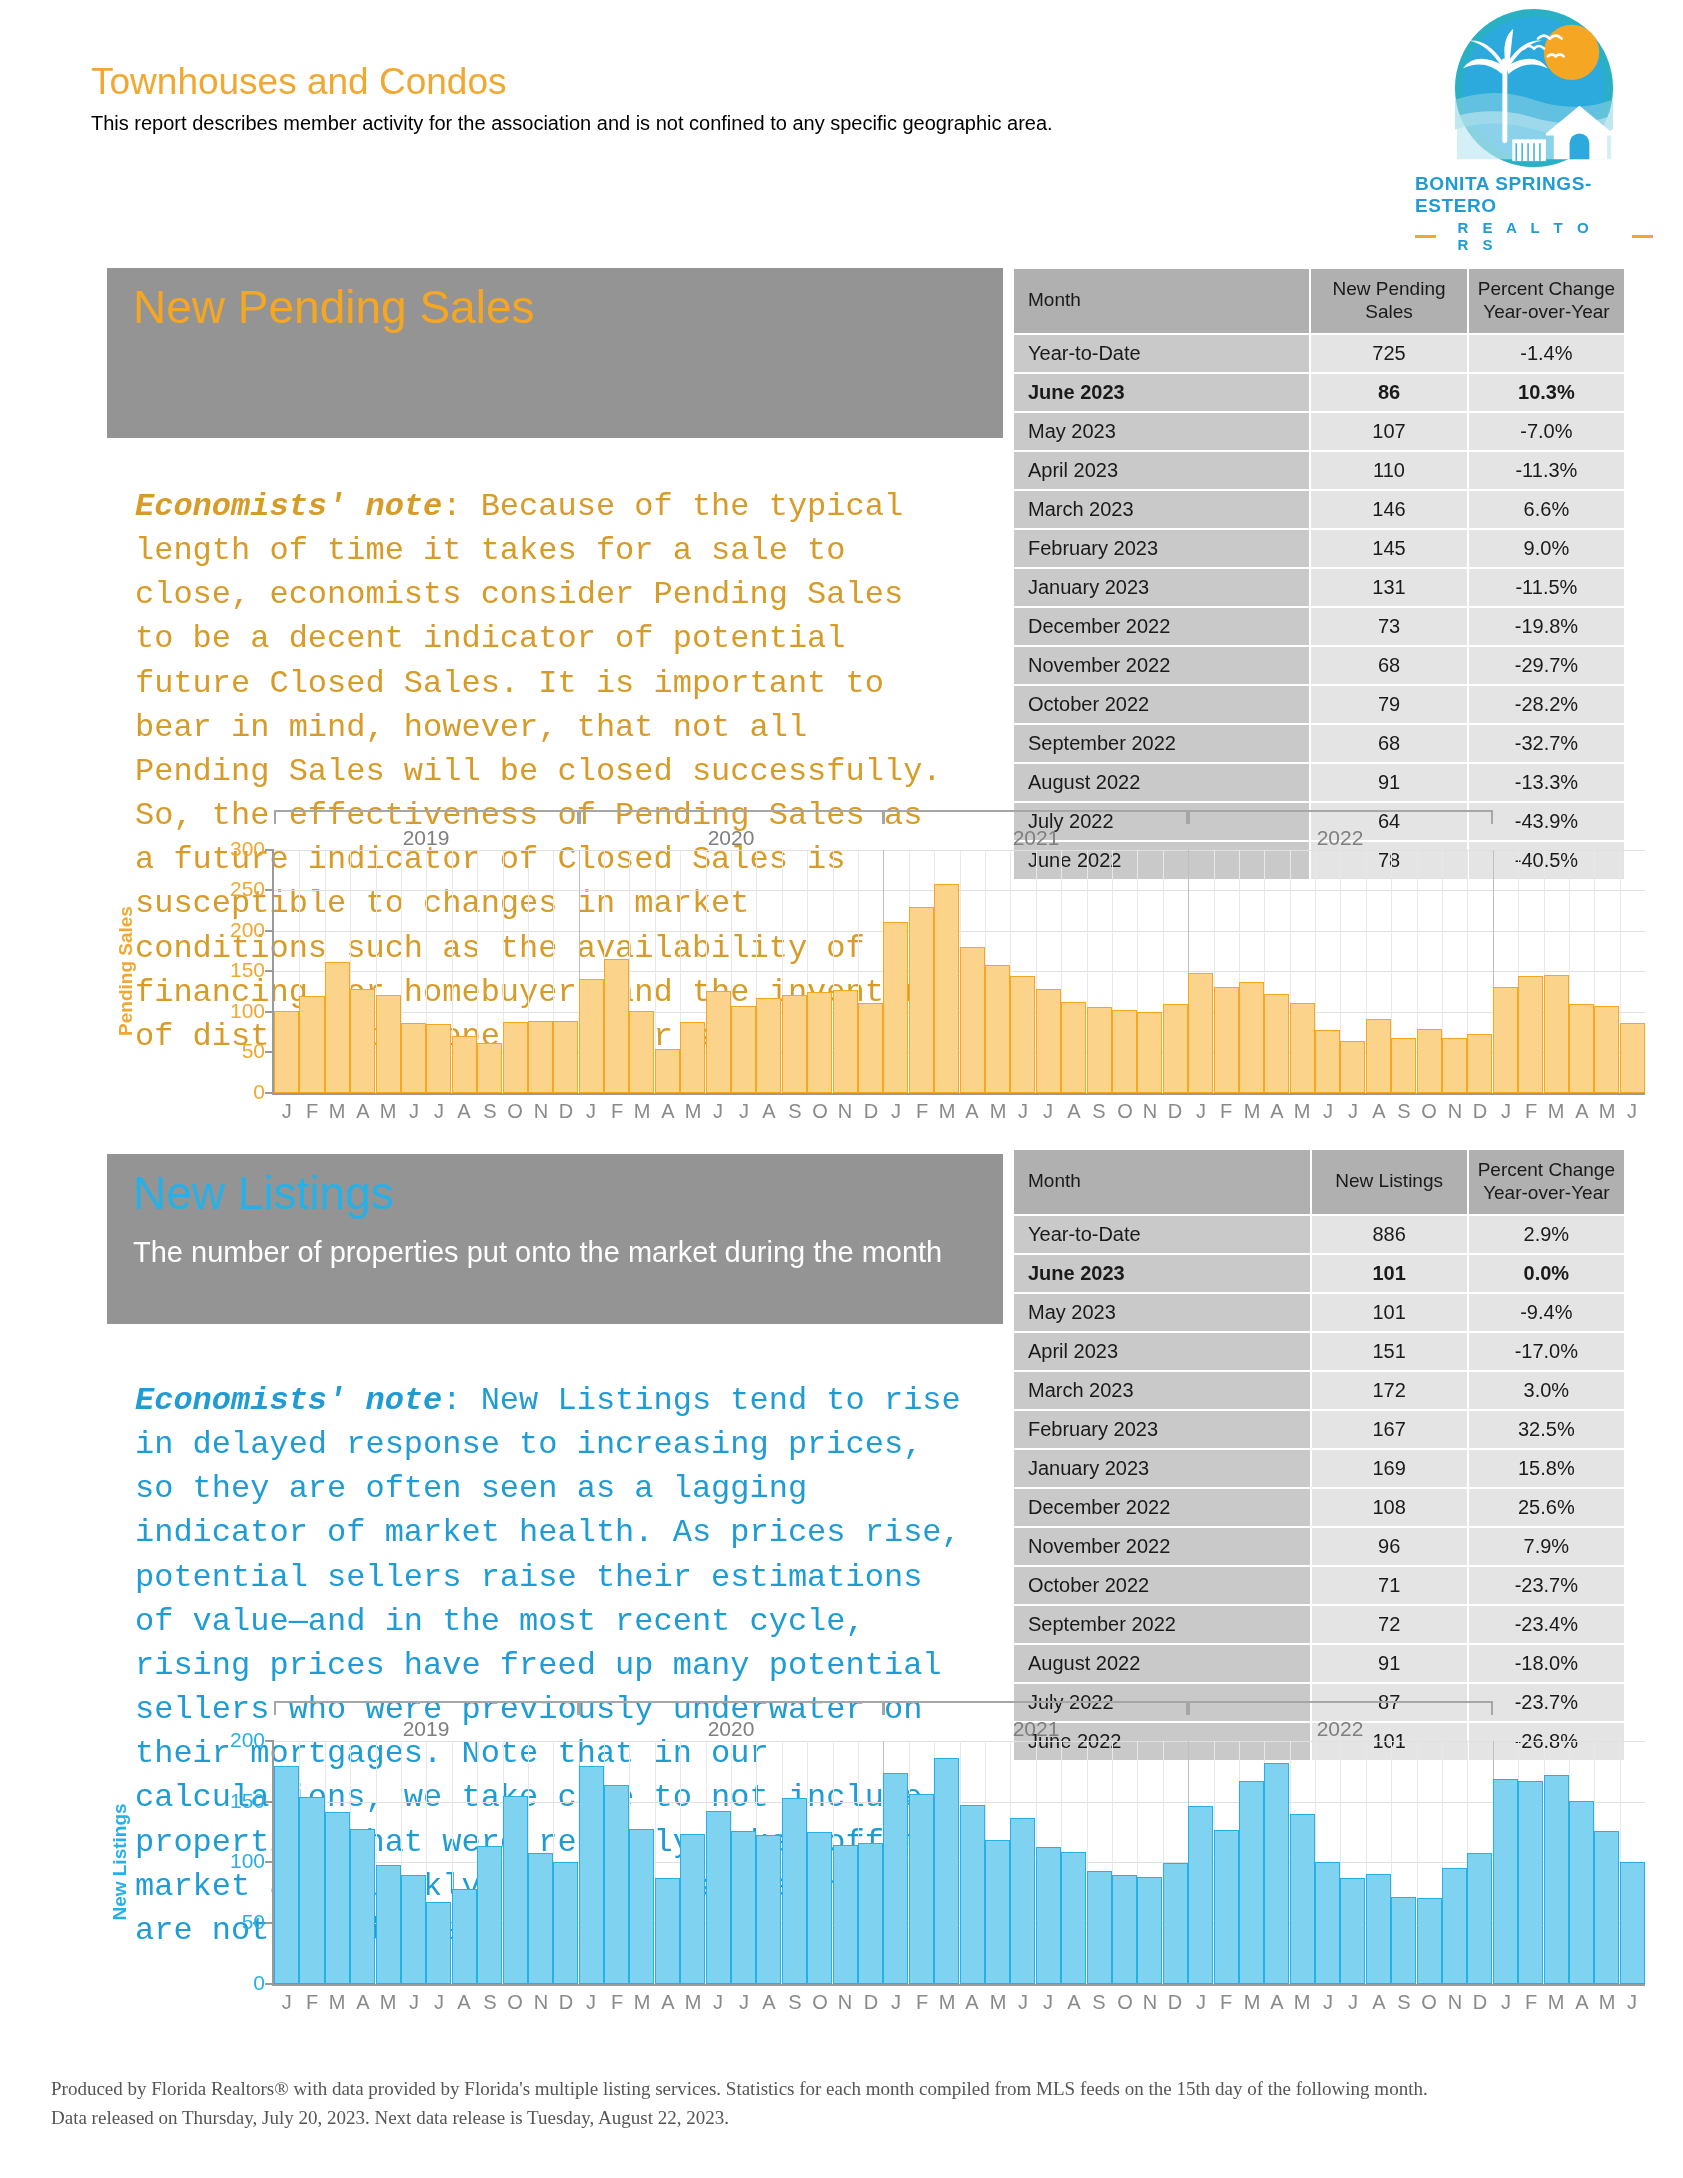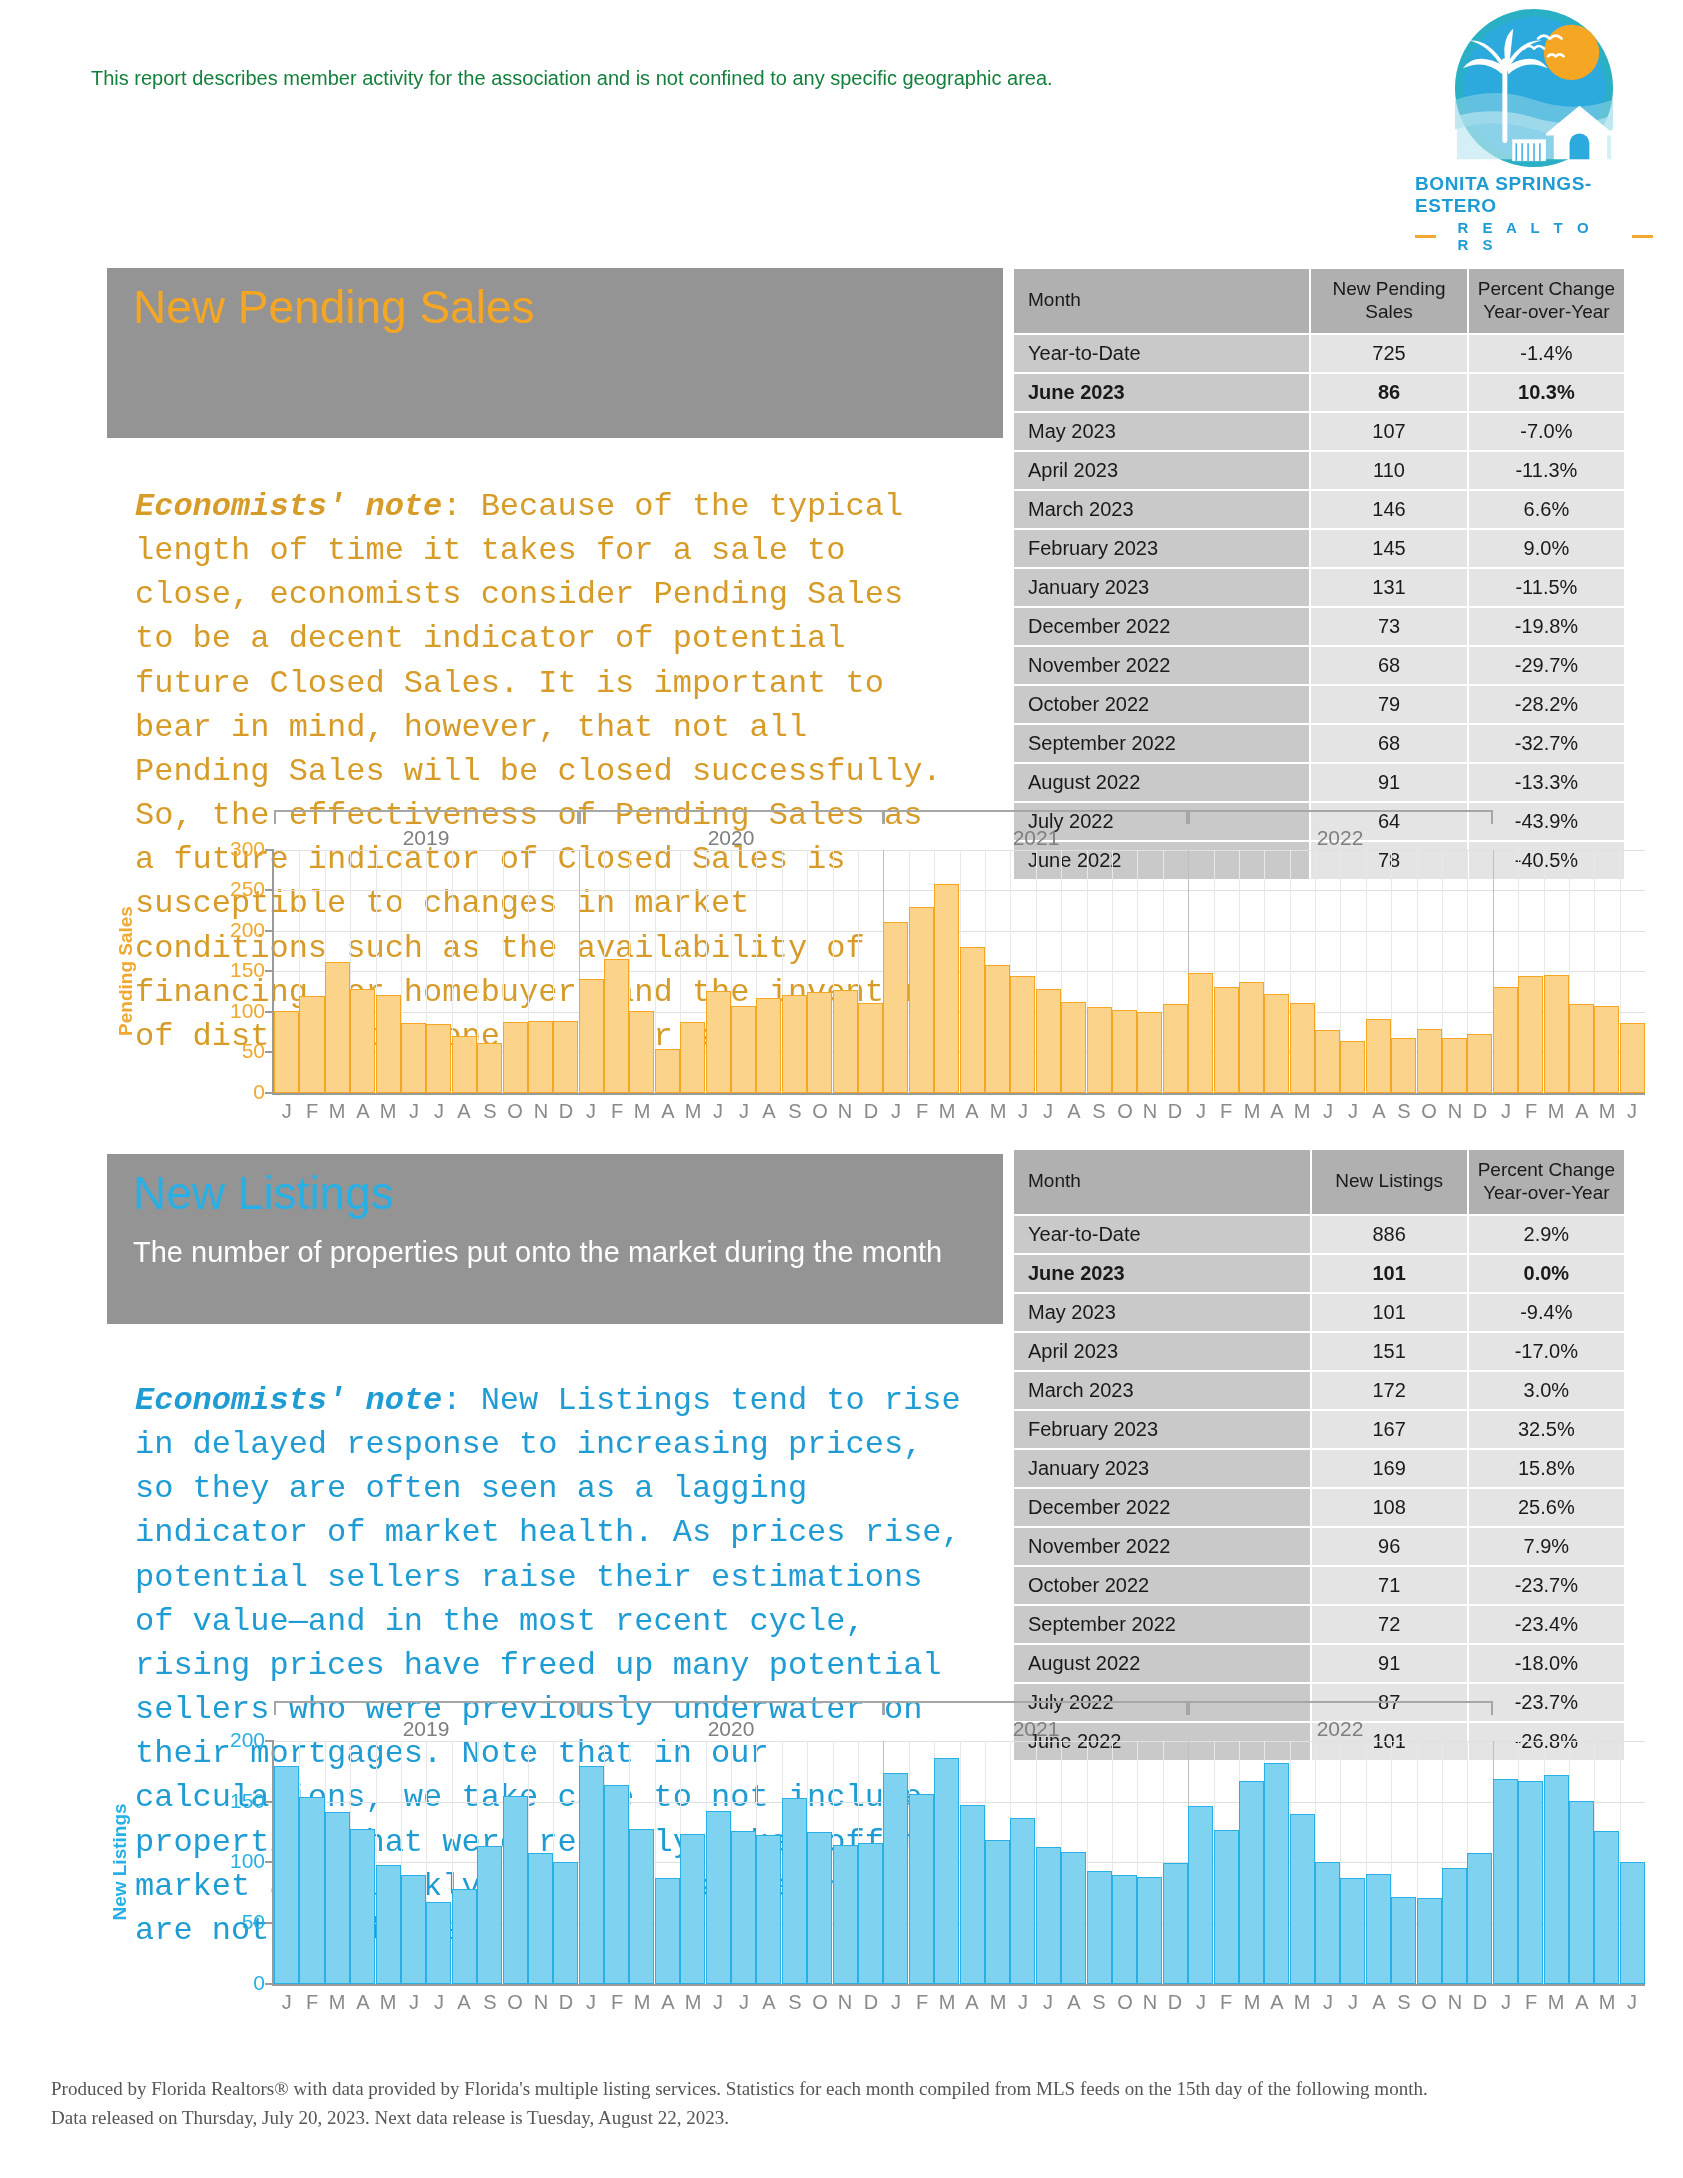--- a/index.html
+++ b/index.html
@@ -11,21 +11,21 @@
     position:relative;
     overflow:hidden;
   }
   .page { position:absolute; inset:0; padding:0; }
 
   
   .header { position:absolute; left:91px; top:59px; width:1505px; }
   .h-title  { font-size:40px; color:#1f9cd4; letter-spacing:0.2px; line-height:1.22; font-weight:400; }
   .h-sub    { font-size:37px; color:#f0a830; line-height:1.22; font-weight:400; }
   .h-assoc  { font-size:37px; color:#1f9cd4; line-height:1.22; font-weight:400; }
-  .h-note   { font-size:20px; color:#15803d; margin-top:8px; }
+  .h-note   { font-size:20px; color:#000000; margin-top:8px; }
 
   .logo-wrap { position:absolute; right:30px; top:5px; width:238px; }
   .logo-circle { width:166px; height:166px; margin:0 auto; position:relative; }
   .logo-text1 { font-size:19px; font-weight:bold; color:#1f9cd4; letter-spacing:0.6px; margin-top:2px; }
   .logo-text2row { display:flex; align-items:center; justify-content:center; gap:21px; margin-top:2px; }
   .logo-rule { height:3px; width:26px; background:#f0a830; }
   .logo-text2 { font-size:15px; font-weight:bold; color:#1f9cd4; letter-spacing:5px; }
 
   
   .banner {
@@ -112,20 +112,21 @@
     position:absolute; left:51px; top:2074px; width:1584px;
     font-family:"Liberation Serif", serif; font-size:19px; color:#555; line-height:1.55;
   }
 </style>
 </head>
 <body>
 
 <div class="page">
 
   <div class="header">
+    <div class="h-sub">Townhouses and Condos</div>
     <div class="h-note">This report describes member activity for the association and is not confined to any specific geographic area.</div>
   </div>
 
   <div class="logo-wrap">
     <div class="logo-circle">
       <svg viewBox="0 0 168 168" width="166" height="166">
         <circle cx="84" cy="84" r="80" fill="#2ab0c5"></circle>
         <circle cx="84" cy="84" r="72" fill="#2ca9dd"></circle>
         <circle cx="122" cy="48" r="28" fill="#f5a623"></circle>
         <path d="M4 96 q40 -14 80 0 q40 14 80 0 l0 30 q-40 12 -80 0 q-40 -12 -80 0 z" fill="#8fd4e4" opacity="0.55"></path>

